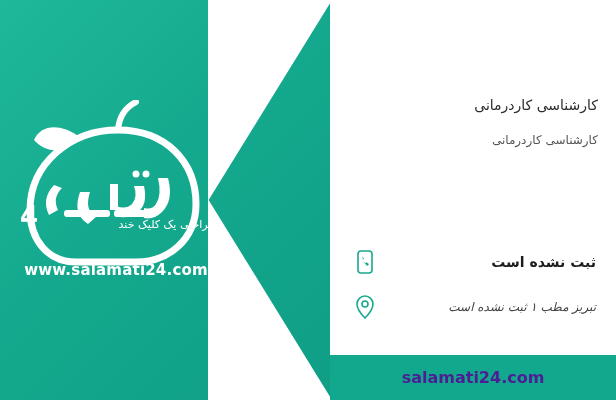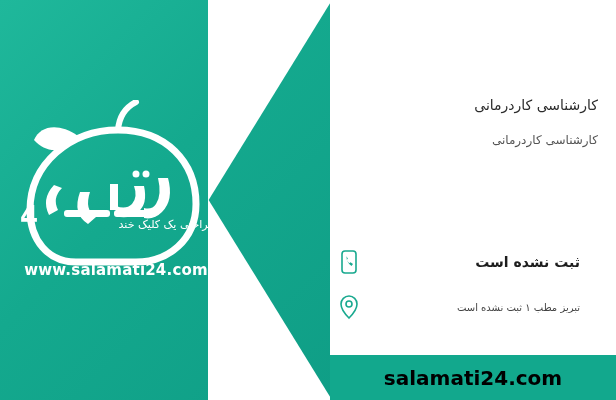--- a/index.html
+++ b/index.html
@@ -109,21 +109,21 @@
     position: absolute;
     right: 18px;
     top: 133px;
     width: 250px;
     text-align: right;
     font-size: 12px;
     color: #555555;
   }
   .info-row {
     position: absolute;
-    right: 30px;
+    right: 14px;
     width: 252px;
     display: flex;
     flex-direction: row-reverse;
     align-items: center;
     justify-content: center;
   }
   .info-icon {
     width: 30px;
     height: 30px;
     flex: 0 0 30px;
@@ -135,37 +135,37 @@
   .info-text {
     flex: 1 1 auto;
     text-align: right;
     padding-left: 4px;
     padding-right: 6px;
     color: #2b2b2b;
   }
   #row-phone { top: 247px; }
   #row-phone .info-text { font-size: 14px; font-weight: bold; color: #1d1d1d; }
   #row-address { top: 292px; }
-  #row-address .info-text { font-size: 10px; color: #444444; }
+  #row-address .info-text { font-size: 12px; color: #444444; font-style: italic; }
 
   
   .footer {
     position: absolute;
     left: 330px;
     top: 355px;
     width: 286px;
     height: 45px;
     background: #12a88d;
     display: flex;
     align-items: center;
     justify-content: center;
   }
   .footer-text {
-    color: #000000;
-    font-size: 20px;
+    color: #4c1d95;
+    font-size: 16px;
     font-weight: bold;
     direction: ltr;
   }
 </style>
 </head>
 <body>
 
 <div id="card">
 
   <div class="teal-panel"></div>

